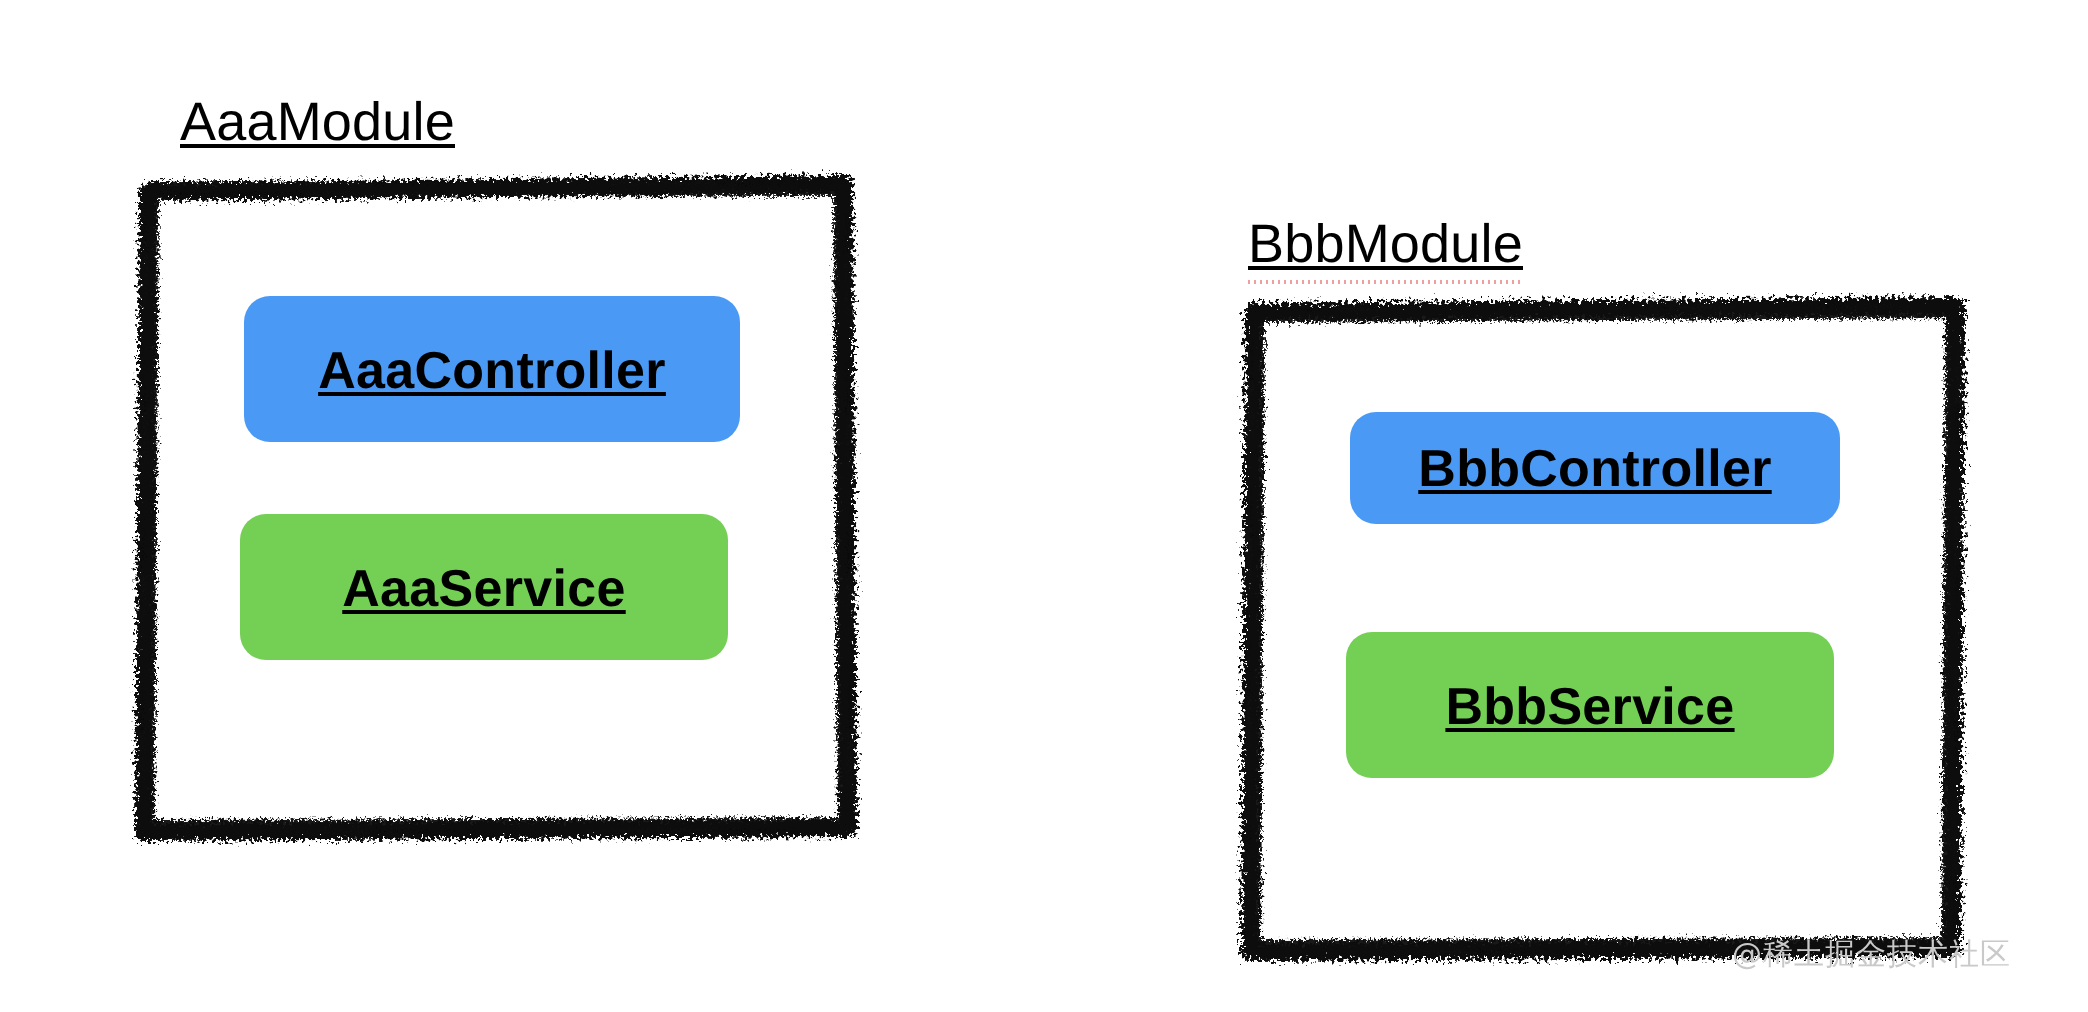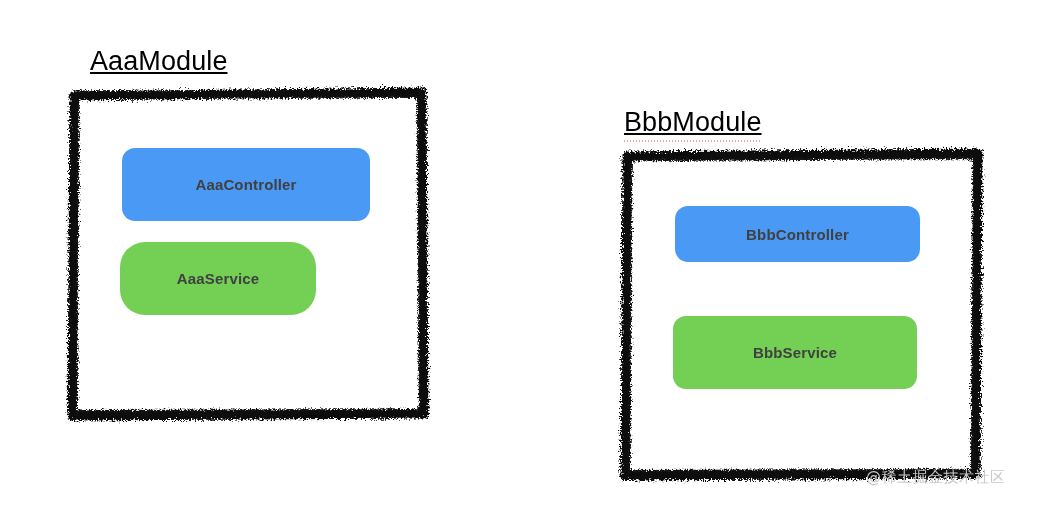--- a/index.html
+++ b/index.html
@@ -74,25 +74,26 @@
     position: absolute;
     border-radius: 13px;
     display: flex;
     align-items: center;
     justify-content: center;
     box-sizing: border-box;
   }
   .component-label {
     font-family: "Liberation Sans", sans-serif;
     font-weight: 700;
-    font-size: 15px;
-    color: #404040;
+    font-size: 26px;
+    color: #000000;
     letter-spacing: 0.15px;
     white-space: nowrap;
     line-height: 1;
+    text-decoration: underline;
   }
 
   
   .watermark {
     position: absolute;
     font-family: "DejaVu Sans", sans-serif;
     font-size: 15px;
     color: #c9c9c9;
     white-space: nowrap;
     letter-spacing: 0.5px;
@@ -127,21 +128,21 @@
         <g filter="url(#roughA2)" opacity="0.95">
           <path d="M10 8 L354 9 L356 326 L8 327 Z" fill="none" stroke="#111111" stroke-width="6" stroke-linejoin="round" stroke-linecap="round"></path>
         </g>
       </svg>
     </div>
 
     <div class="component-box" style="left:122px; top:148px; width:248px; height:73px; background:#4a9af5;">
       <span class="component-label">AaaController</span>
     </div>
 
-    <div class="component-box" style="left:120px; top:242px; width:196px; height:73px; background:#74cf55;border-radius:25px;">
+    <div class="component-box" style="left:120px; top:257px; width:244px; height:73px; background:#74cf55;">
       <span class="component-label">AaaService</span>
     </div>
   </div>
 
   <div class="module" style="left:540px; top:16px; width:504px; height:440px;margin-top:48px;">
 
     <div class="module-title misspelled" style="left:84px; top:45px;">BbbModule</div>
 
     <div class="module-frame" style="left:78px; top:84px; width:368px; height:334px;">
       <svg width="368" height="334" viewBox="0 0 368 334" aria-hidden="true">

